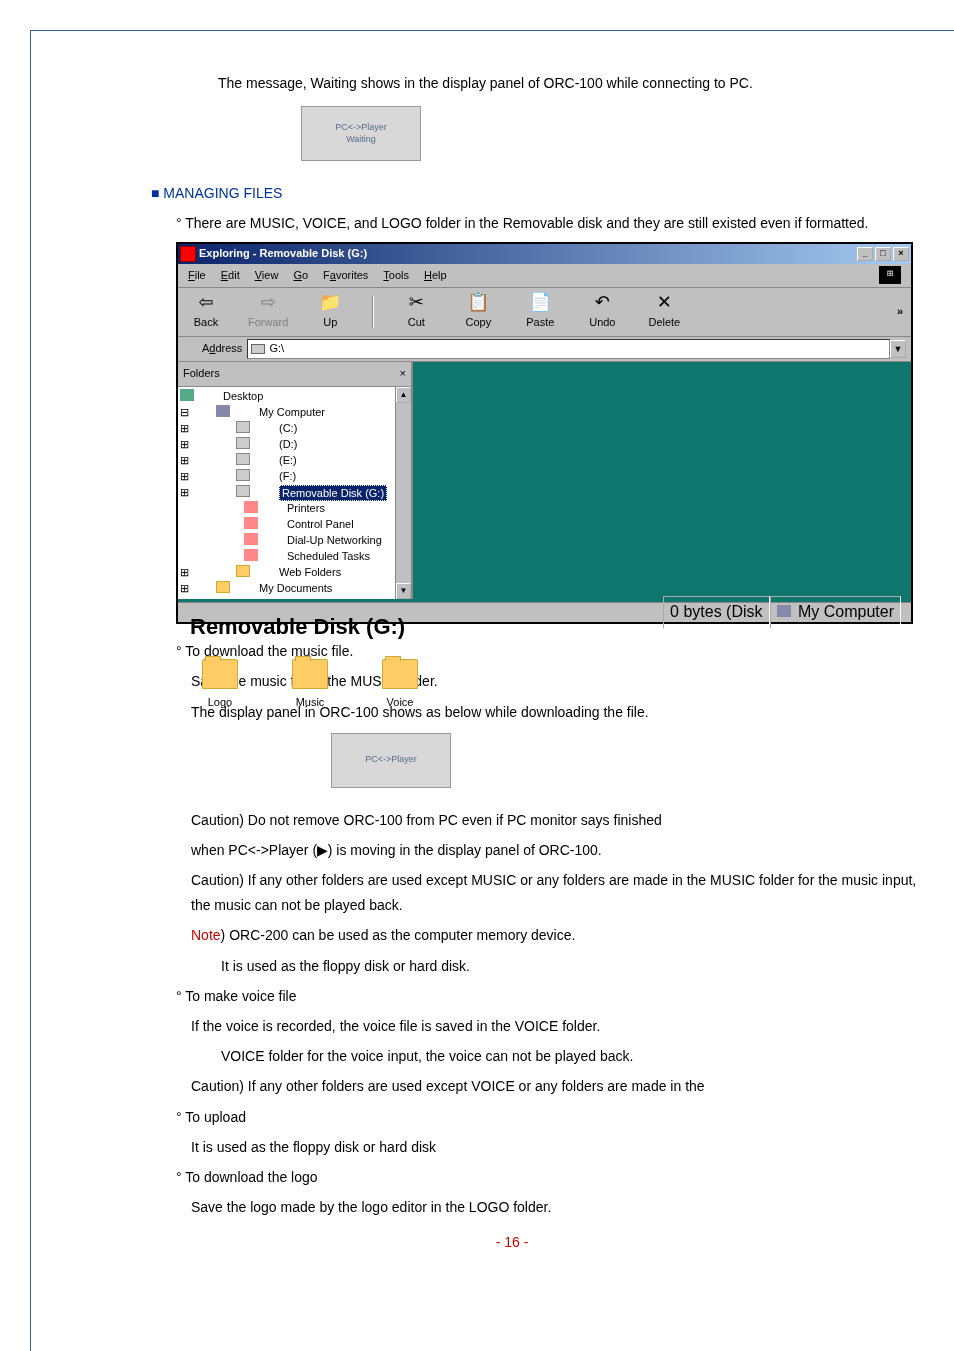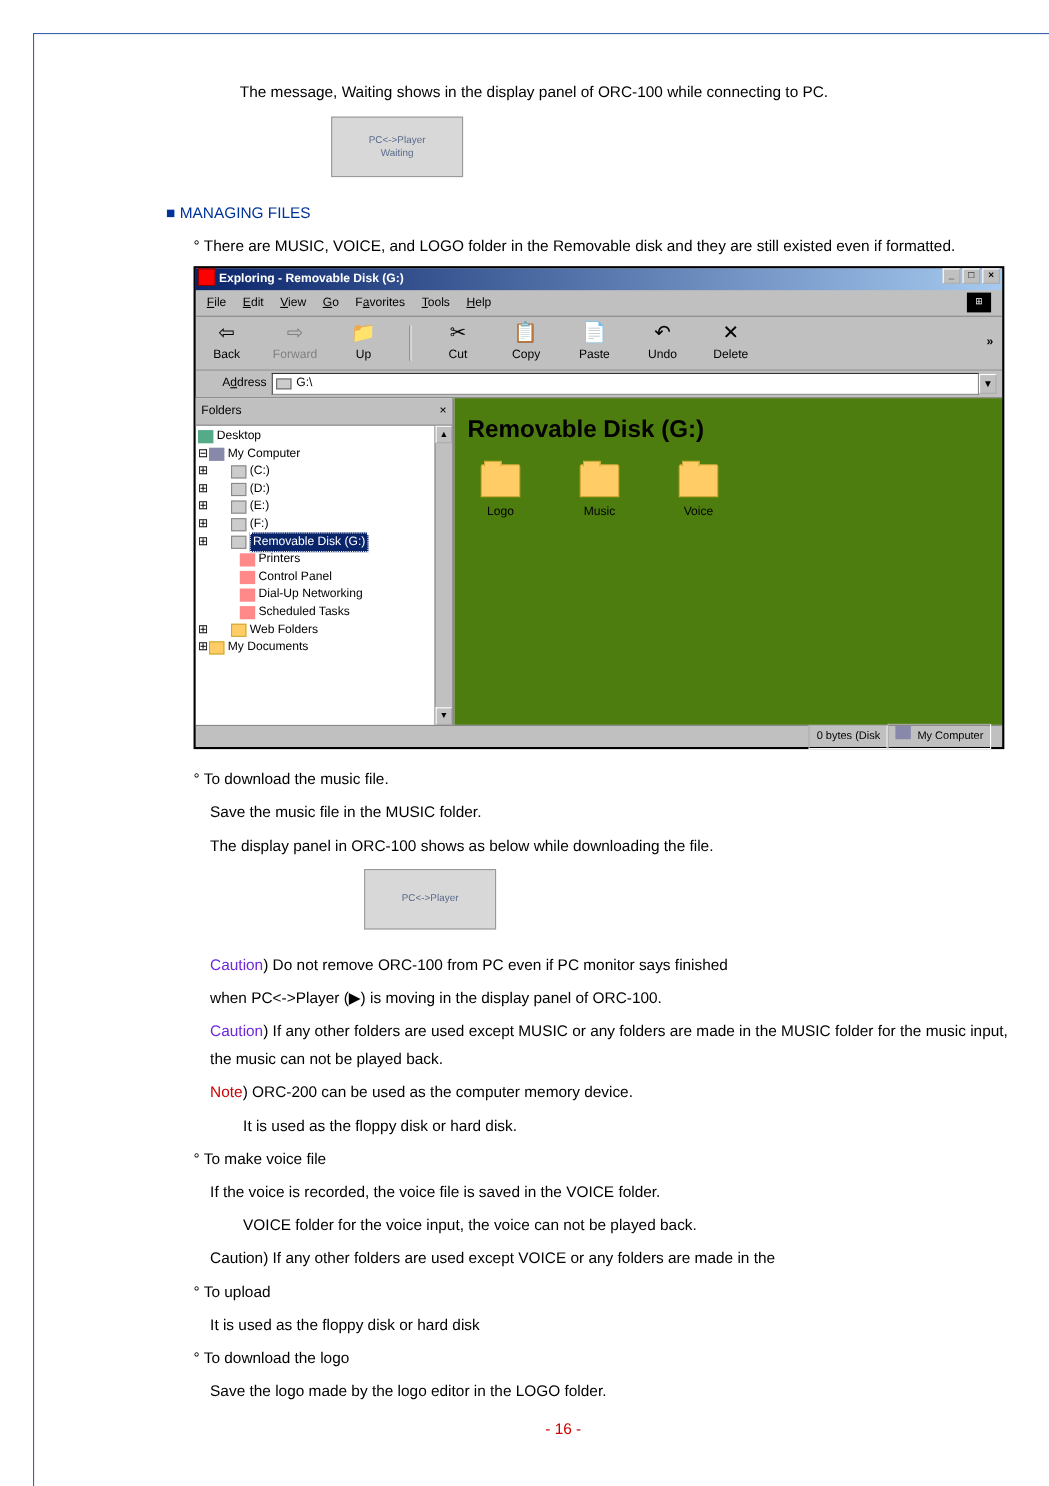--- a/index.html
+++ b/index.html
@@ -59,21 +59,21 @@
       margin-right: 10px;
       margin-bottom: 15px;
       background: #c0c0c0;
       font-family: Tahoma, sans-serif;
       font-size: 11px;
     }
     .titlebar {
       background: linear-gradient(to right, #0a246a, #a6caf0);
       color: #fff;
       display: flex;
-      align-items: flex-start;
+      align-items: center;
       height: 20px;
       padding: 0 2px;
     }
     .titlebar-icon {
       width: 16px;
       height: 16px;
       background: #ff0000;
       border: 1px solid #800;
       margin-right: 3px;
       flex-shrink: 0;
@@ -178,22 +178,23 @@
     .dropdown-btn {
       width: 16px;
       height: 18px;
       background: #c0c0c0;
       border: 1px outset #fff;
       text-align: center;
       font-size: 9px;
     }
     .explorer-body {
       display: flex;
-      background: #4d7c0f;
-      height: 297px;
+      background: #0f766e;
+      height: 240px;
+      flex-direction: column;
     }
     .folder-pane {
       width: 235px;
       border-right: 2px inset #888;
       background: #fff;
       display: flex;
       flex-direction: column;
     }
     .folder-header {
       background: #c0c0c0;
@@ -205,22 +206,22 @@
     .folder-tree {
       flex: 1;
       overflow: hidden;
       padding: 2px;
       font-size: 11px;
       line-height: 1.4;
     }
     .tree-item {
       white-space: nowrap;
       display: flex;
-      align-items: center;
       height: 16px;
+      gap: 26px;
     }
     .tree-indent { display: inline-block; }
     .tree-icon {
       width: 14px;
       height: 12px;
       margin-right: 3px;
       display: inline-block;
       flex-shrink: 0;
     }
     .icon-desktop { background: #5a8; }
@@ -295,23 +296,23 @@
       display: flex;
       justify-content: flex-end;
       align-items: center;
       padding: 2px 10px;
       border-top: 1px solid #888;
       height: 20px;
     }
     .status-cell {
       border: 1px inset #fff;
       padding: 1px 6px;
-      font-size: 10px;
-    }
-    .caution { color: #6d28d9; }
+      font-size: 16px;
+    }
+    .caution { color: #000000; }
     .note { color: #cc0000; }
     .pagination {
       color: #cc0000;
       text-align: center;
       margin-top: 10px;
     }
   </style>
 </head>
 <body>
 

